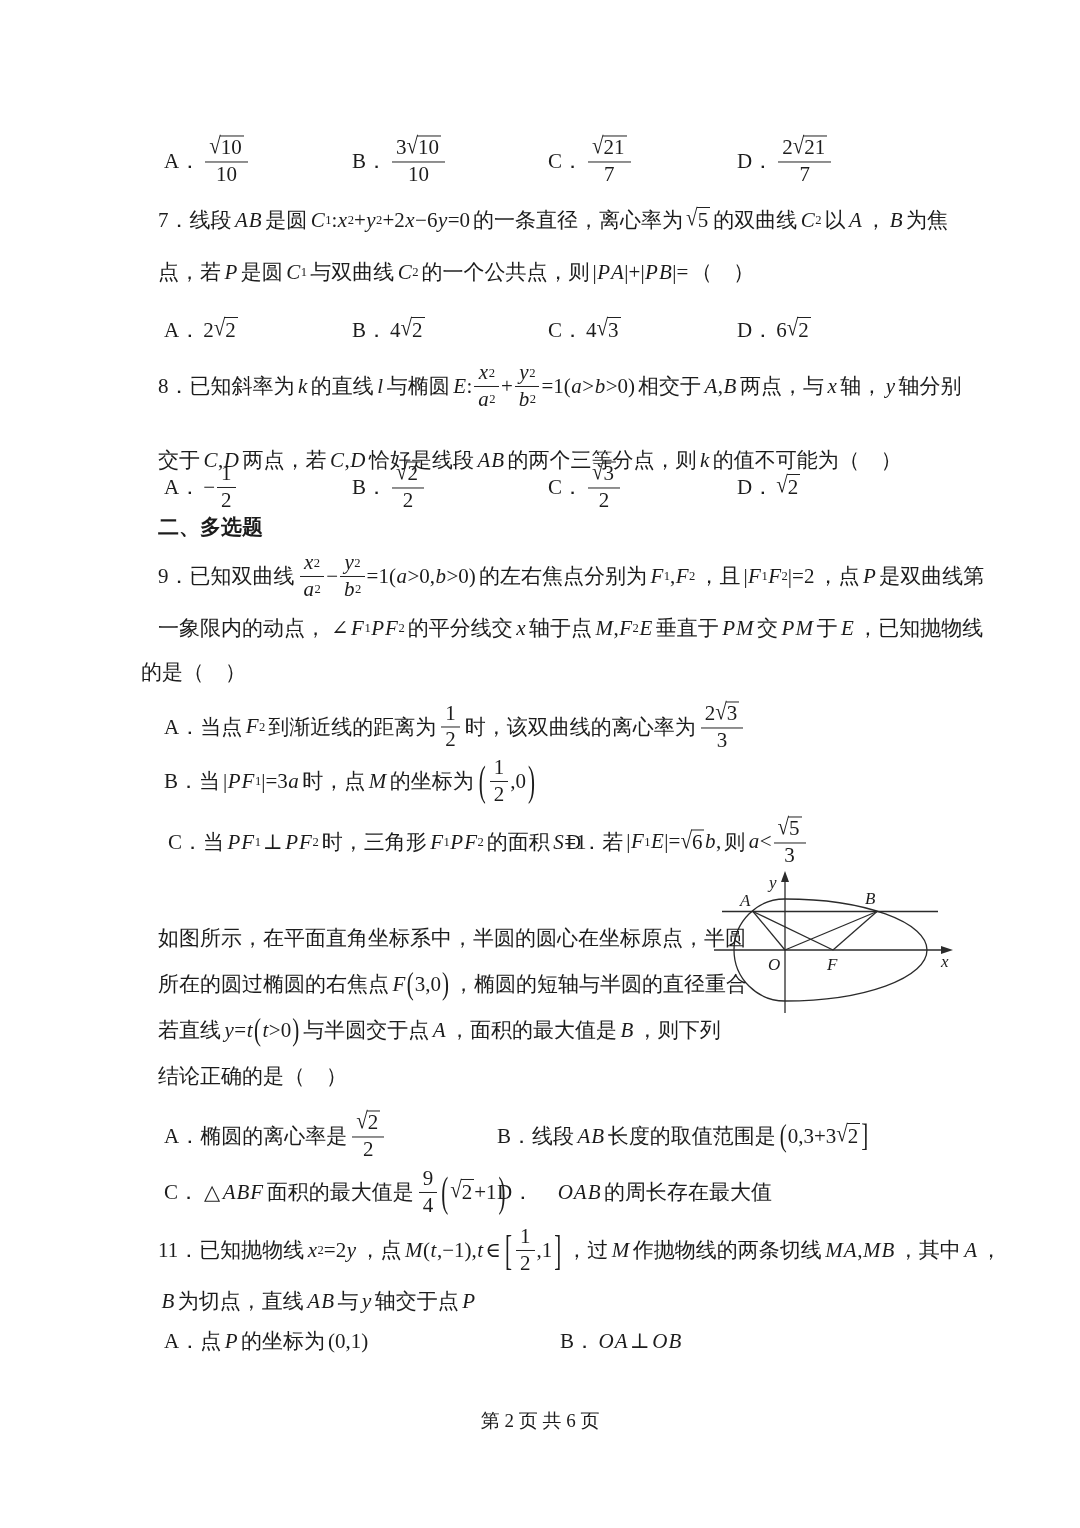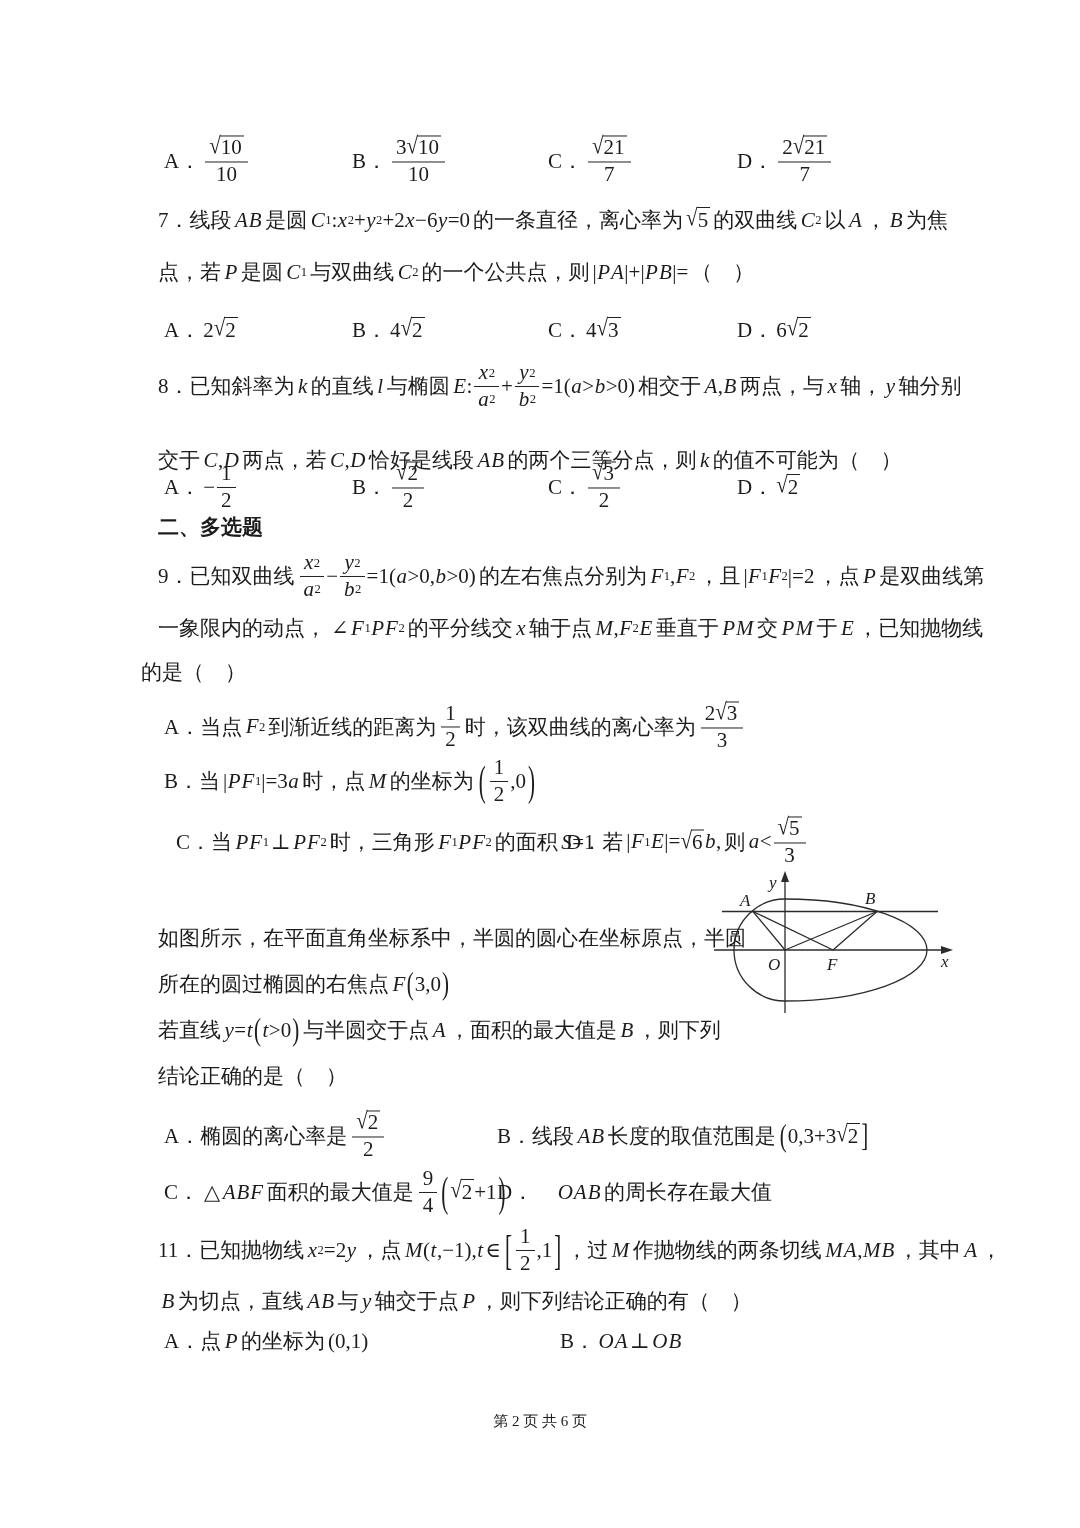--- a/index.html
+++ b/index.html
@@ -388,21 +388,21 @@
       <span class="t">时，点</span>
       <span class="m">
         <i>M</i>
       </span>
       <span class="t">的坐标为</span>
       <span class="m"><span class="d2">(</span><span class="fr">
           <span class="fn">1</span>
           <span class="fd">2</span>
         </span>,0<span class="d2">)</span></span>
     </div>
-    <div class="ln" style="top: 842px; left: 176px;">
+    <div class="ln" style="top: 842px; left: 168px;">
       <span class="t">C．当</span>
       <span class="m">
         <i>P</i>
         <i>F</i>
         <sub>1</sub>
         <span class="sym">⊥</span> 
         <i>P</i>
         <i>F</i>
         <sub>2</sub>
       </span>
@@ -433,20 +433,21 @@
           </span>
           <span class="fd">3</span>
         </span></span>
     </div>
     <div class="ln" style="top: 938px; left: 158px;">
       <span class="t">如图所示，在平面直角坐标系中，半圆的圆心在坐标原点，半圆</span>
     </div>
     <div class="ln" style="top: 984px; left: 158px;">
       <span class="t">所在的圆过椭圆的右焦点</span>
       <span class="m"><i>F</i><span class="d1">(</span>3,0<span class="d1">)</span></span>
+      <span class="t">，椭圆的短轴与半圆的直径重合</span>
     </div>
     <div class="ln" style="top: 1030px; left: 158px;">
       <span class="t">若直线</span>
       <span class="m"><i>y</i>=<i>t</i><span class="d1">(</span> <i>t</i>&gt;0<span class="d1">)</span></span>
       <span class="t">与半圆交于点</span>
       <span class="m">
         <i>A</i>
       </span>
       <span class="t">，面积的最大值是</span>
       <span class="m">
@@ -539,36 +540,35 @@
         <i>B</i>
       </span>
       <span class="t">与</span>
       <span class="m">
         <i>y</i>
       </span>
       <span class="t">轴交于点</span>
       <span class="m">
         <i>P</i>
       </span>
-      <span class="t">，则下列结论正确的有（　）</span>
     </div>
     <div class="ln" style="top: 1341px; left: 164px;">
       <span class="t">A．点</span>
       <span class="m">
         <i>P</i>
       </span>
       <span class="t">的坐标为</span>
       <span class="m">(0,1)</span>
     </div>
     <div class="ln" style="top: 1341px; left: 560px;">
       <span class="t">B．</span>
       <span class="m">
         <i>O</i>
         <i>A</i>
         <span class="sym">⊥</span> 
         <i>O</i>
         <i>B</i>
       </span>
     </div>
-    <div class="ln ctr" style="top: 1421px; font-size: 15px;">
+    <div class="ln ctr" style="top: 1421px; font-size: 19px;">
       <span class="t">第 2 页 共 6 页</span>
     </div>
   </div>
 
 </body></html>

